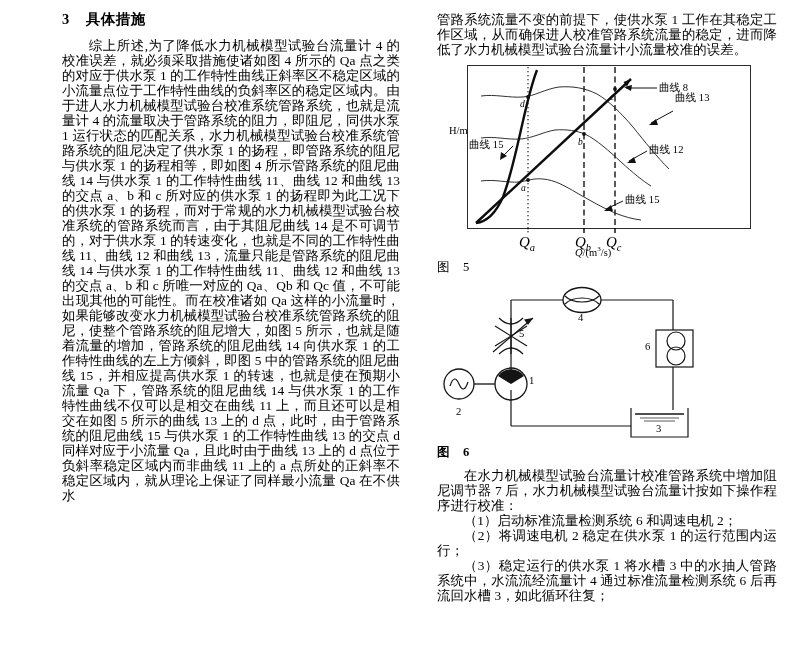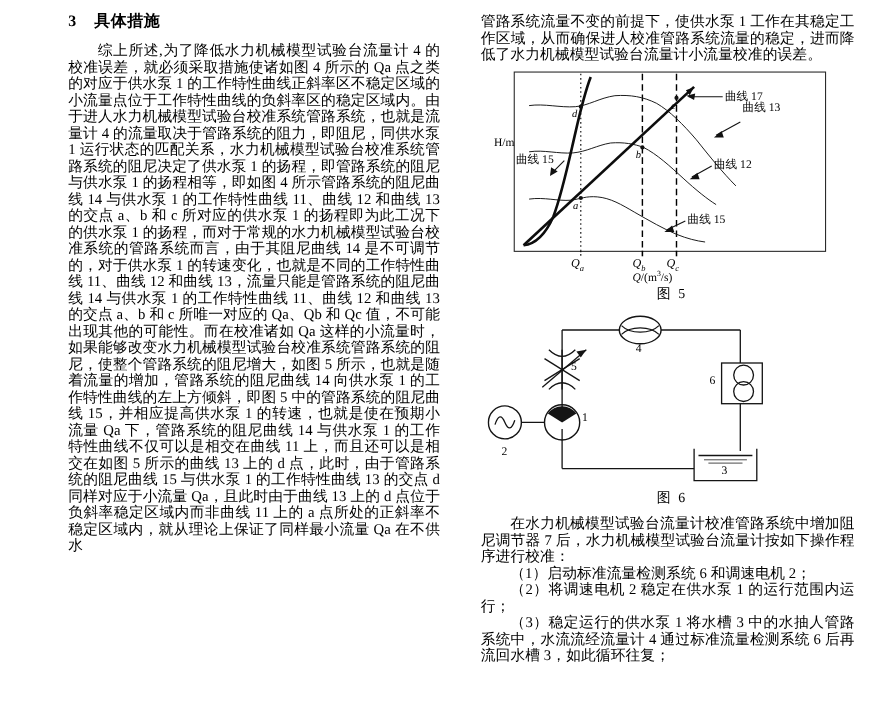--- a/index.html
+++ b/index.html
@@ -78,40 +78,40 @@
     font-family: "Liberation Serif", serif;
   }
   .ptlbl {
     position: absolute;
     font-size: 9.6px;
     font-style: italic;
     font-family: "Liberation Serif", serif;
   }
   .ticklbl {
     position: absolute;
-    font-size: 11px;
+    font-size: 15px;
     font-style: italic;
     font-family: "Liberation Serif", serif;
     white-space: nowrap;
   }
   .figcap {
     font-size: 12.6px;
-    text-align: center;
+    text-align: left;
     letter-spacing: 0.5px;
   }
   .figcap .g { display: inline-block; width: 26px; }
 
   
   .fig6-wrap {
     position: relative;
     width: 330px;
     height: 170px;
     margin: 2px 0 0 6px;
   }
-  .fig6-cap { margin-top: -4px; }
+  .fig6-cap { margin-top: -4px; font-weight: bold; }
   .dlbl {
     position: absolute;
     font-size: 10.6px;
     font-family: "Liberation Serif", serif;
   }
 </style>
 </head>
 <body>
 
 <div class="page">
@@ -178,21 +178,21 @@
         <line x1="50" y1="95" x2="62" y2="83" stroke="#111" stroke-width="1"></line>
         <path fill="#111" d="M 49,97 L 50,89 L 56,93 Z"></path>
 
         <line x1="77" y1="165" x2="77" y2="170" stroke="#000" stroke-width="1" stroke-dasharray="1.4,1.6"></line>
         <line x1="133" y1="165" x2="133" y2="170" stroke="#000" stroke-width="1.4"></line>
         <line x1="164" y1="165" x2="164" y2="170" stroke="#000" stroke-width="1.4"></line>
       </svg>
 
       <span class="axlbl" style="left:-2px; top:62px;">H/m</span>
 
-      <span class="clbl" style="left:208px; top:18px;">曲线 17</span>
+      <span class="clbl" style="left:208px; top:18px;">曲线 8</span>
       <span class="clbl" style="left:224px; top:28px;">曲线 13</span>
       <span class="clbl" style="left:198px; top:80px;">曲线 12</span>
       <span class="clbl" style="left:174px; top:130px;">曲线 15</span>
       <span class="clbl" style="left:18px; top:75px;">曲线 15</span>
 
       <span class="ptlbl" style="left:69px; top:35px;">d</span>
       <span class="ptlbl" style="left:70px; top:119px;">a</span>
       <span class="ptlbl" style="left:127px; top:73px;">b</span>
       <span class="ptlbl" style="left:159px; top:28px;">c</span>
 

